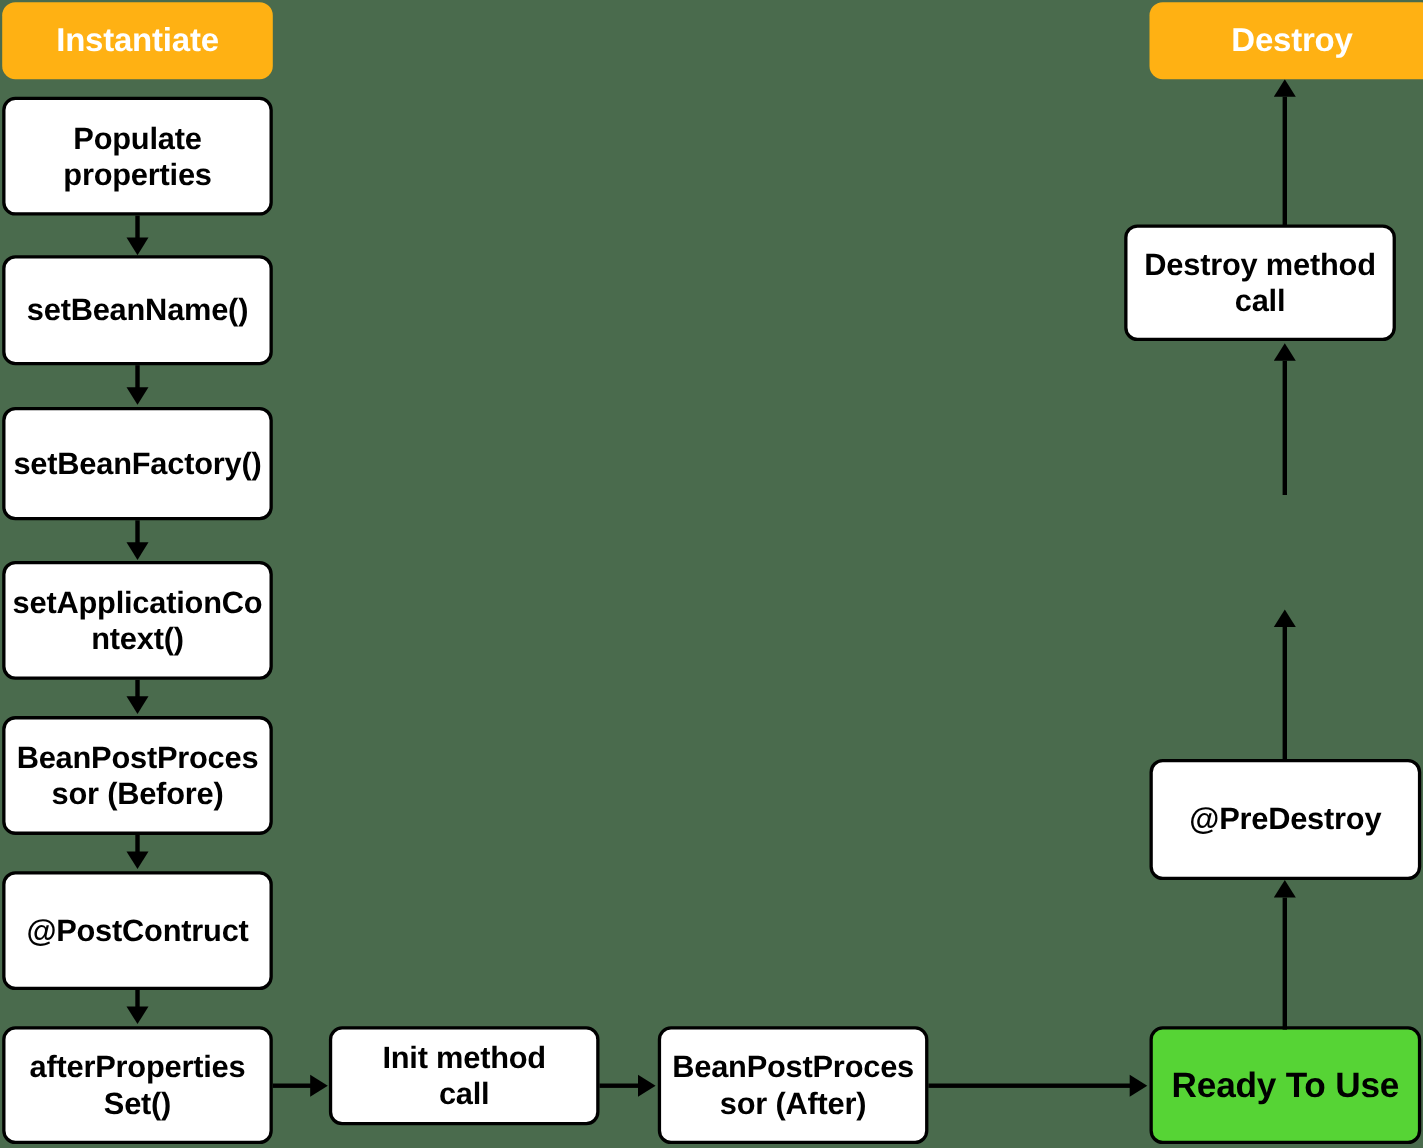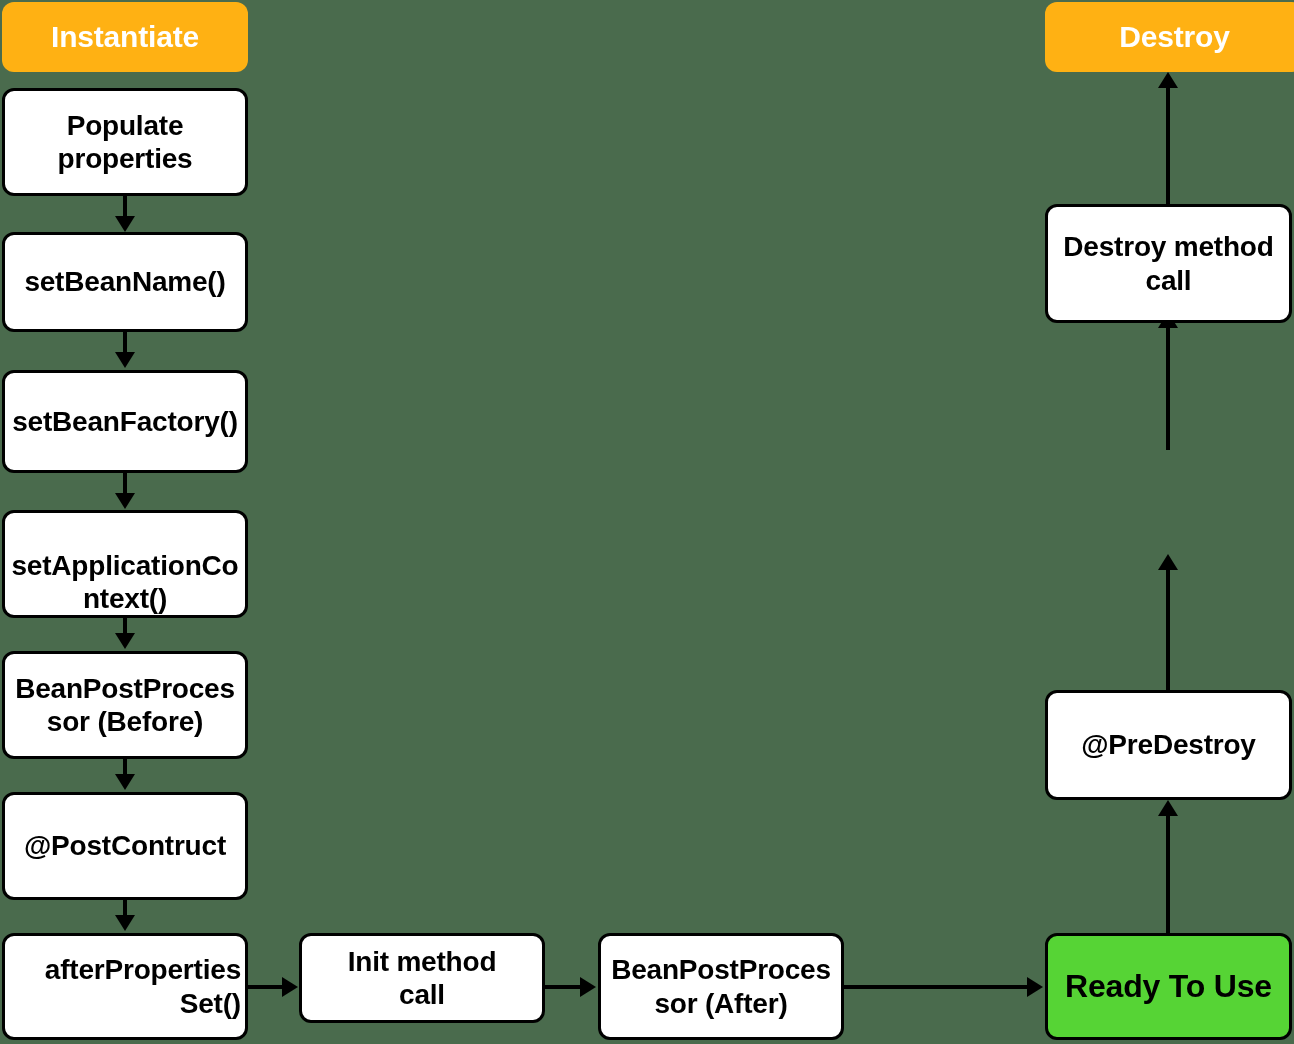--- a/index.html
+++ b/index.html
@@ -105,41 +105,41 @@
   </div>
   <div class="edge v" style="left:123px; top:332px; height:24px;"></div>
   <div class="arrowhead down" style="left:115px; top:352px;"></div>
 
   <div class="node step" style="left:2px; top:370px; width:246px; height:103px;">
     <span class="txt">setBeanFactory()</span>
   </div>
   <div class="edge v" style="left:123px; top:473px; height:24px;"></div>
   <div class="arrowhead down" style="left:115px; top:493px;"></div>
 
-  <div class="node step" style="left:2px; top:510px; width:246px; height:108px;align-items:flex-end;">
+  <div class="node step" style="left:2px; top:510px; width:246px; height:108px;">
     <span class="txt">setApplicationCo
 ntext()</span>
   </div>
   <div class="edge v" style="left:123px; top:618px; height:18px;"></div>
   <div class="arrowhead down" style="left:115px; top:633px;"></div>
 
   <div class="node step" style="left:2px; top:651px; width:246px; height:108px;">
     <span class="txt">BeanPostProces
 sor (Before)</span>
   </div>
   <div class="edge v" style="left:123px; top:759px; height:18px;"></div>
   <div class="arrowhead down" style="left:115px; top:774px;"></div>
 
   <div class="node step" style="left:2px; top:792px; width:246px; height:108px;">
     <span class="txt">@PostContruct</span>
   </div>
   <div class="edge v" style="left:123px; top:900px; height:18px;"></div>
   <div class="arrowhead down" style="left:115px; top:915px;"></div>
 
-  <div class="node step" style="left:2px; top:933px; width:246px; height:107px;text-align:right;">
+  <div class="node step" style="left:2px; top:933px; width:246px; height:107px;">
     <span class="txt">afterProperties
 Set()</span>
   </div>
 
   <div class="edge h" style="left:248px; top:985px; width:36px;"></div>
   <div class="arrowhead right" style="left:282px; top:977px;"></div>
 
   <div class="node step" style="left:299px; top:933px; width:246px; height:90px;">
     <span class="txt">Init method
 call</span>
@@ -167,21 +167,21 @@
     <span class="txt">@PreDestroy</span>
   </div>
 
   <div class="edge v" style="left:1166px; top:570px; height:122px;"></div>
   <div class="arrowhead up" style="left:1158px; top:554px;"></div>
 
 
   <div class="edge v" style="left:1166px; top:328px; height:122px;"></div>
   <div class="arrowhead up" style="left:1158px; top:312px;"></div>
 
-  <div class="node step" style="left:1045px; top:204px; width:247px; height:119px;">
+  <div class="node step" style="left:1022px; top:204px; width:247px; height:106px;">
     <span class="txt">Destroy method
 call</span>
   </div>
 
   <div class="edge v" style="left:1166px; top:88px; height:118px;"></div>
   <div class="arrowhead up" style="left:1158px; top:72px;"></div>
 
   <div class="node phase" style="left:1045px; top:2px; width:259px; height:70px;">
     <span class="txt">Destroy</span>
   </div>

